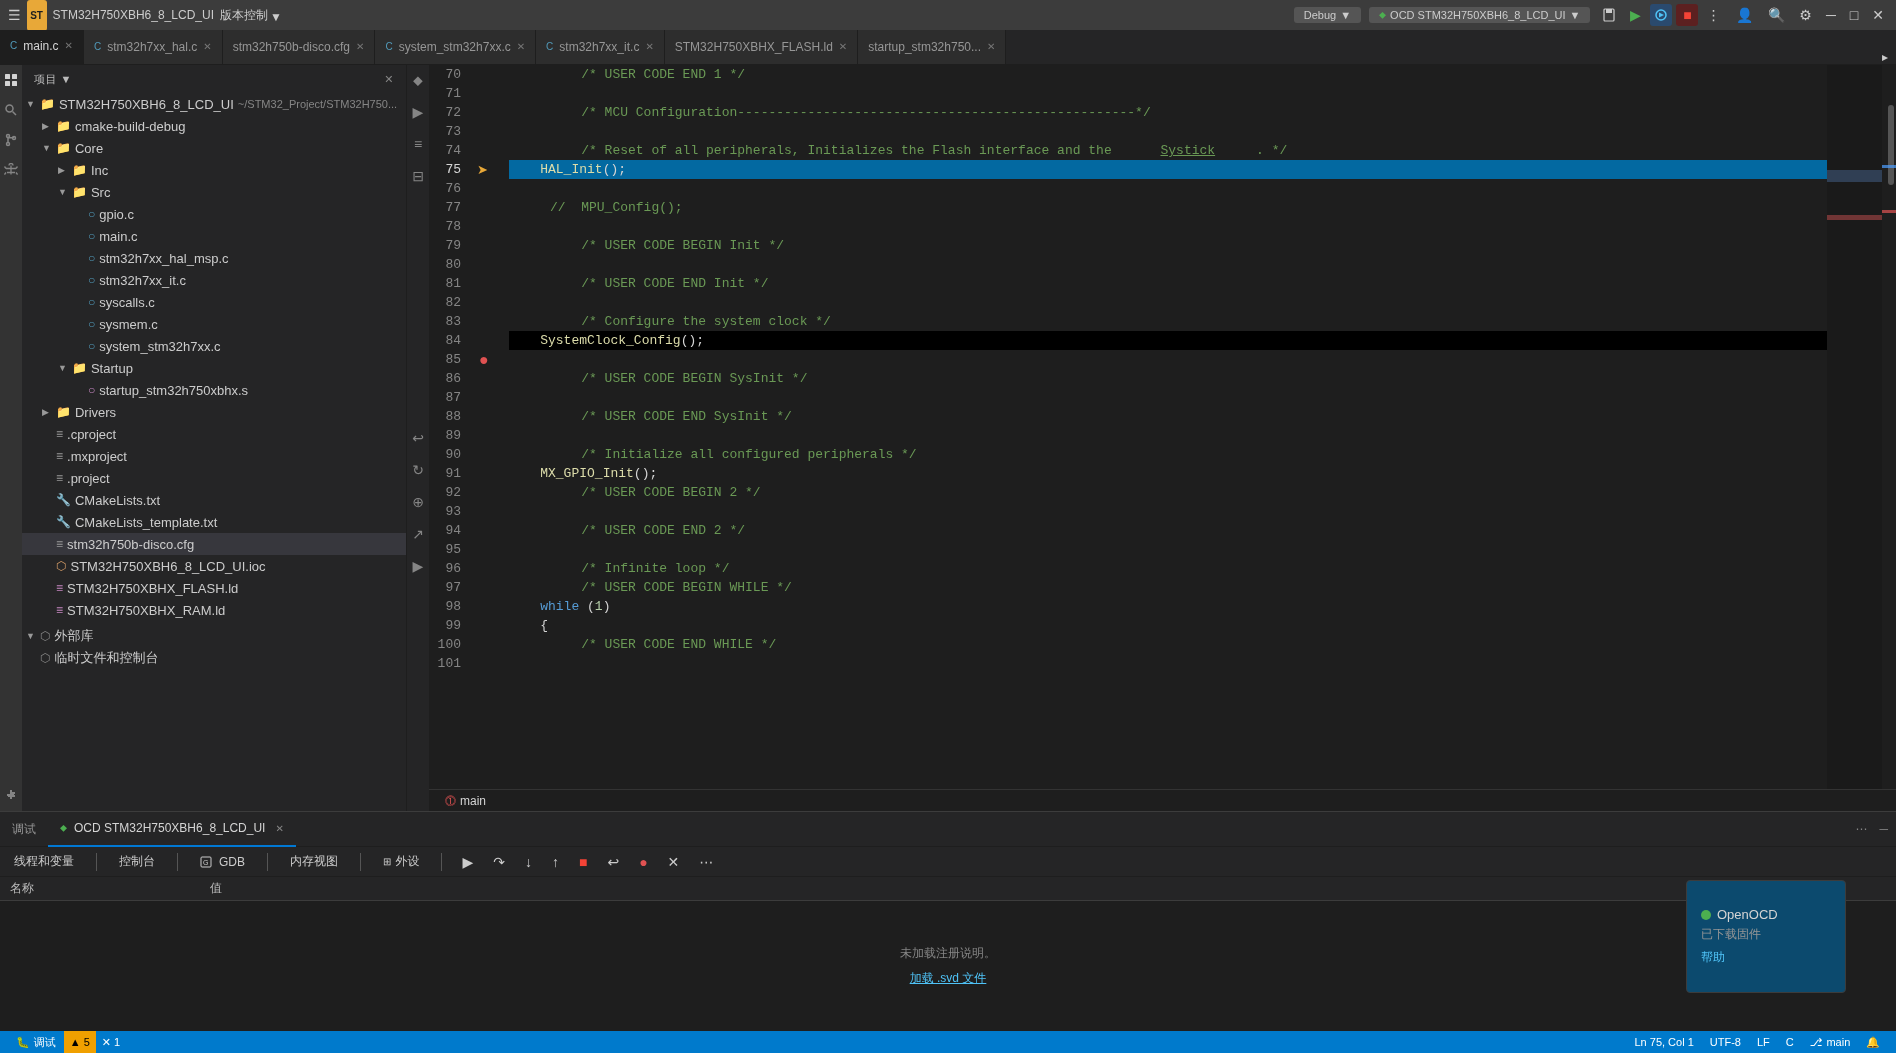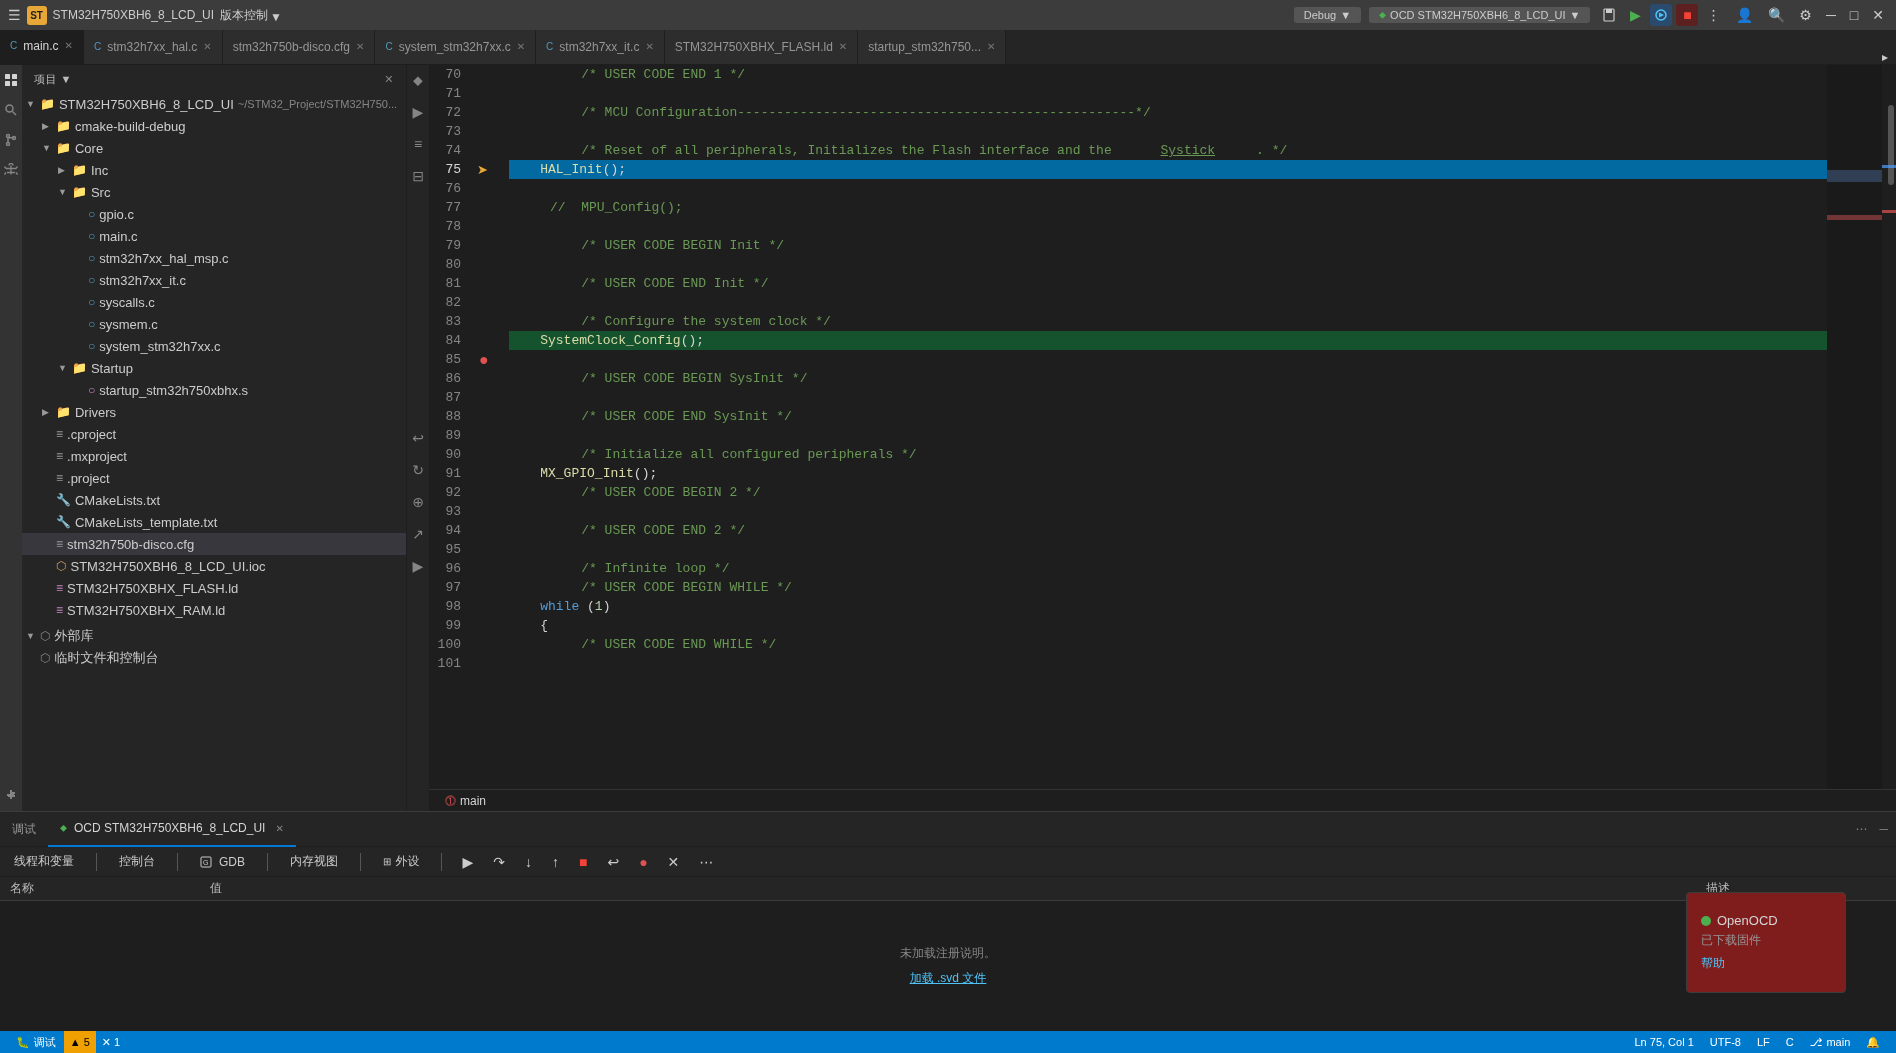--- a/index.html
+++ b/index.html
@@ -31,21 +31,21 @@
       gap: 6px;
       flex: 1;
     }
     .hamburger-icon {
       color: #ccc;
       font-size: 14px;
       cursor: pointer;
     }
     .app-logo {
       width: 20px;
-      height: 19px;
+      height: 31px;
       background: #e8a838;
       border-radius: 3px;
       display: flex;
       align-items: center;
       justify-content: center;
       font-size: 10px;
       font-weight: bold;
       color: #1e1e1e;
       flex-shrink: 0;
     }
@@ -290,21 +290,21 @@
       height: 19px;
       display: flex;
       align-items: center;
       white-space: pre;
       position: relative;
     }
     .code-line.highlighted {
       background: #0369a1;
     }
     .code-line.breakpoint {
-      background: #14532d;
+      background: #000000;
     }
     .keyword { color: #569cd6; }
     .comment { color: #6a9955; margin-left: 41px; }
     .function { color: #dcdcaa; }
     .number { color: #b5cea8; }
 
     .scrollbar-vertical {
       width: 14px;
       background: #1e1e1e;
       flex-shrink: 0;
@@ -468,24 +468,24 @@
       display: flex;
       align-items: center;
       gap: 3px;
     }
 
     
     .openocd-popup {
       position: fixed;
       bottom: 60px;
       right: 50px;
-      background: #7f1d1d;
+      background: #0c4a6e;
       border: 1px solid #3c3c3c;
       border-radius: 4px;
-      padding: 20px 14px;
+      padding: 26px 14px;
       min-width: 160px;
     }
     .openocd-popup .title {
       display: flex;
       align-items: center;
       gap: 6px;
       color: #d4d4d4;
       font-size: 13px;
       margin-bottom: 4px;
     }

